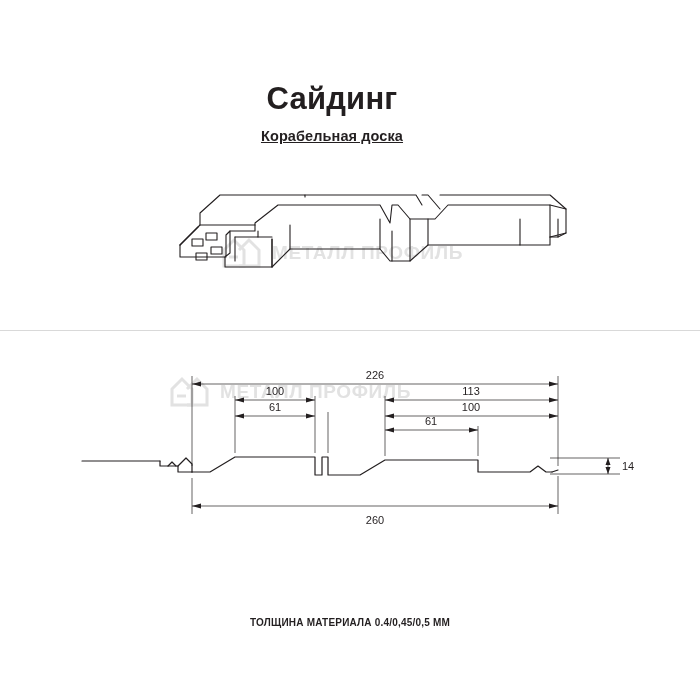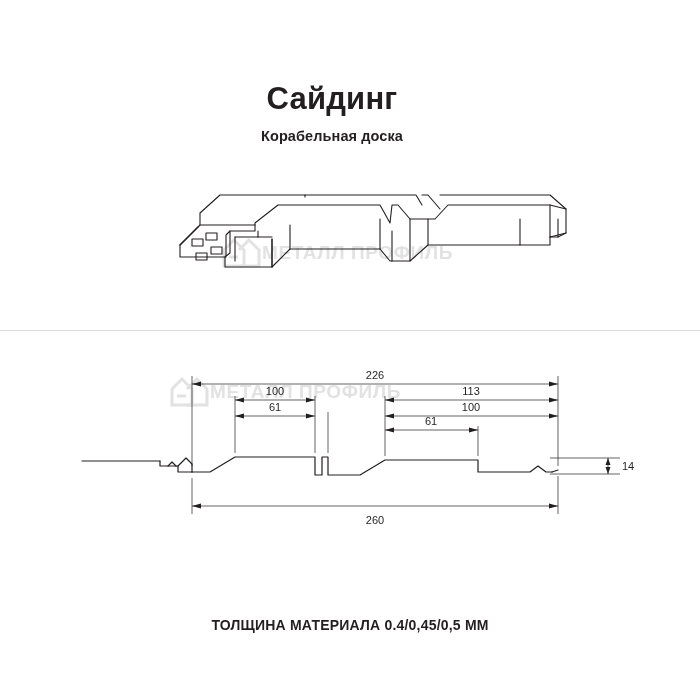--- a/index.html
+++ b/index.html
@@ -32,33 +32,35 @@
     font-weight: bold;
     letter-spacing: 0.2px;
     line-height: 1.1;
     margin: 0;
   }
   .subtitle {
     font-size: 14.5px;
     font-weight: bold;
     margin-top: 12px;
     letter-spacing: 0.1px;
+    text-decoration: underline;
   }
   .code {
     font-size: 11px;
     font-weight: bold;
     margin-top: 11px;
     letter-spacing: 0.2px;
   }
 
   
   .wm {
     position: absolute;
     display: flex;
     align-items: center;
+    gap: 10px;
     color: #e2e2e2;
     font-weight: bold;
     pointer-events: none;
     user-select: none;
     white-space: nowrap;
   }
   .wm .wm-text {
     font-size: 19px;
     letter-spacing: 0.6px;
   }
@@ -90,21 +92,21 @@
     height: 190px;
   }
 
   
   .footer {
     position: absolute;
     top: 617px;
     left: 0;
     width: 700px;
     text-align: center;
-    font-size: 14px;
+    font-size: 10px;
     font-weight: bold;
     letter-spacing: 0.2px;
   }
 
   svg { display: block; }
   svg text {
     font-family: "Liberation Sans", sans-serif;
     fill: #231f20;
   }
 </style>

